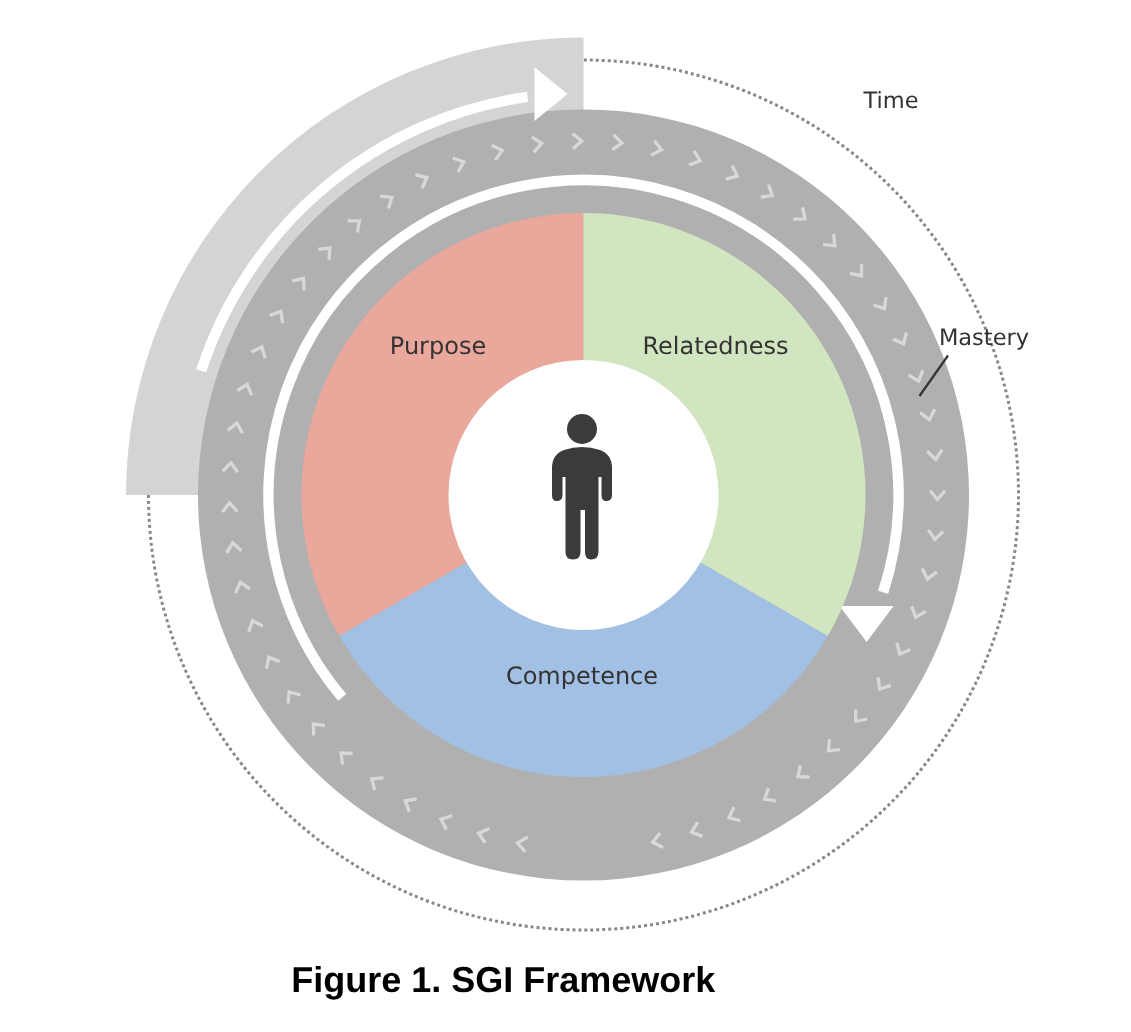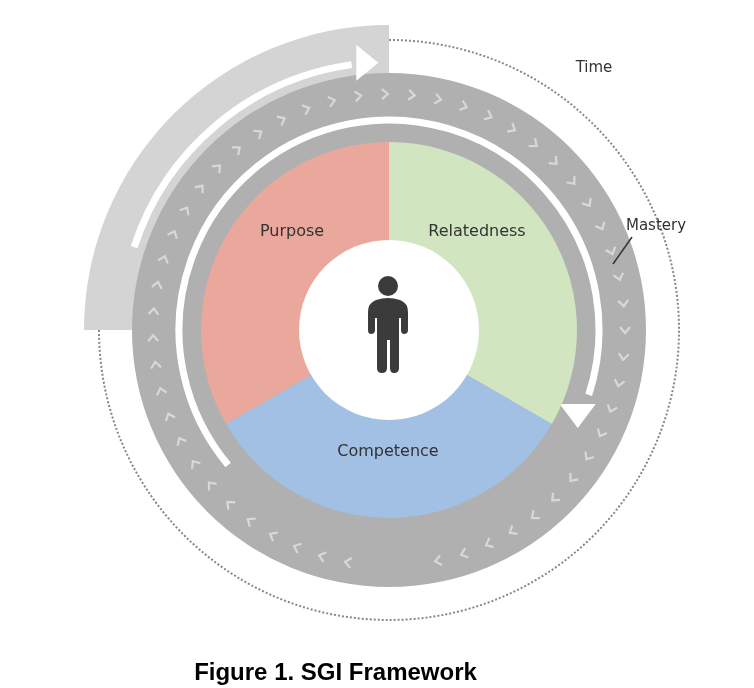--- a/index.html
+++ b/index.html
@@ -1,20 +1,20 @@
 <!DOCTYPE html>
 <html><head>
 <meta charset="utf-8">
 <style>
   html, body { margin:0; padding:0; background:#ffffff; }
   body { width:754px; height:688px; position:relative; overflow:hidden; font-family:"Liberation Sans", sans-serif; }
   #diagram { position:absolute; left:0; top:0; width:754px; height:630px; }
   .seg-label { font-family:"DejaVu Sans", sans-serif; font-size:16px; fill:#333333; }
   .ann-label { font-family:"DejaVu Sans", sans-serif; font-size:15px; fill:#333333; }
-  #caption { position:absolute; left:0; width:671px; top:640px; text-align:center; font-family:"Liberation Sans", sans-serif; font-weight:bold; font-size:24px; color:#000;margin-top:18px; }
+  #caption { position:absolute; left:0; width:671px; top:640px; text-align:center; font-family:"Liberation Sans", sans-serif; font-weight:bold; font-size:24px; color:#000; }
 </style>
 </head>
 <body>
 
 <svg id="diagram" viewBox="0 0 754 630" xmlns="http://www.w3.org/2000/svg">
 
   <path id="dotted-circle" fill="none" stroke="#888888" stroke-width="2" stroke-dasharray="2 2" d="M 99 330 A 290 290 0 1 0 679 330 A 290 290 0 1 0 99 330"></path>
 
   <path id="outer-band" fill="#d4d4d4" d="M 84 330.00000000000006 A 305 305 0 0 1 388.99999999999994 25 L 388.99999999999994 85 A 245 245 0 0 0 144 330.00000000000006 Z"></path>
 

